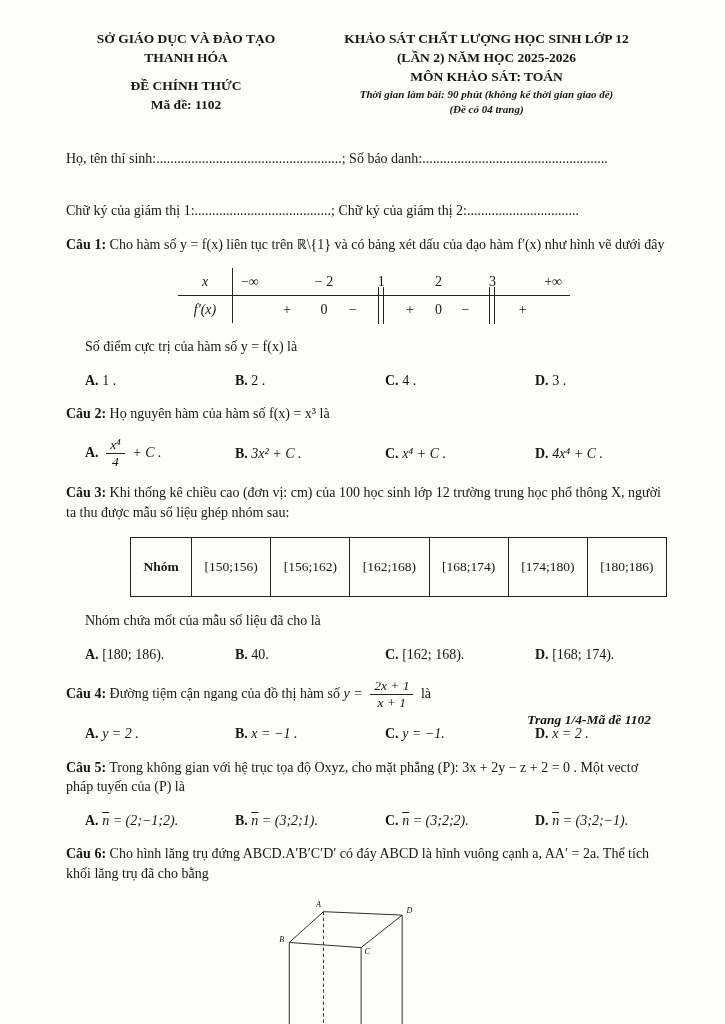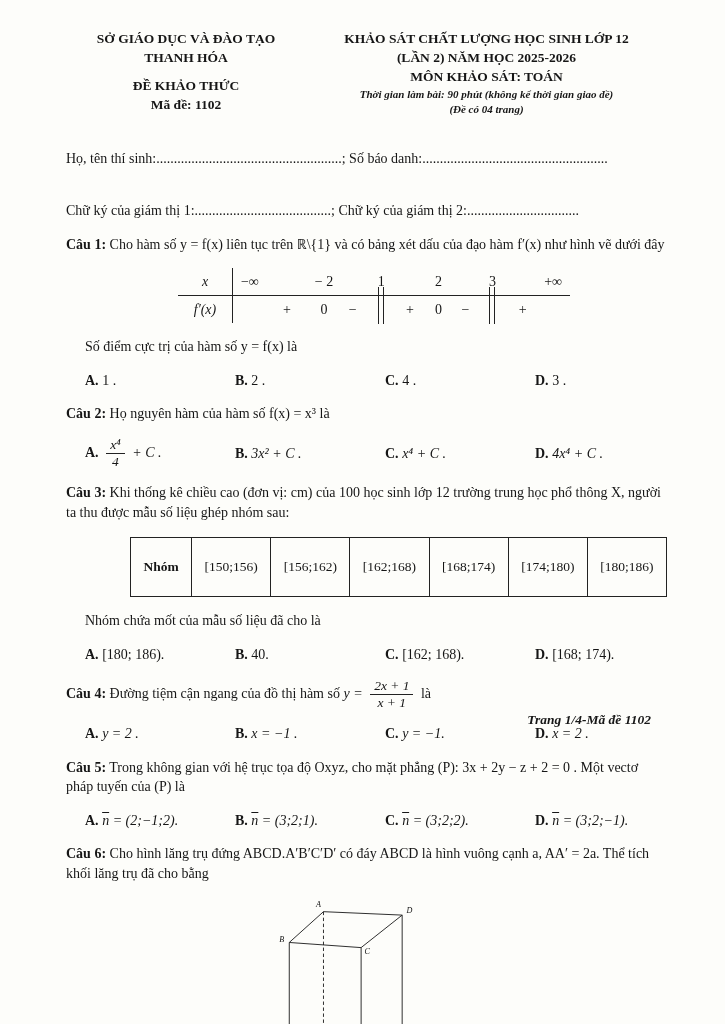--- a/index.html
+++ b/index.html
@@ -67,21 +67,21 @@
 </head>
 <body>
 
 <div class="page">
 
   <div class="header">
     <div class="h-left">
       <div>SỞ GIÁO DỤC VÀ ĐÀO TẠO</div>
       <div>THANH HÓA</div>
       <div class="h-gap"></div>
-      <div>ĐỀ KHẢO THỨC</div>
+      <div>ĐỀ CHÍNH THỨC</div>
       <div>Mã đề: 1102</div>
     </div>
     <div class="h-right">
       <div>KHẢO SÁT CHẤT LƯỢNG HỌC SINH LỚP 12</div>
       <div>(LẦN 2) NĂM HỌC 2025-2026</div>
       <div>MÔN KHẢO SÁT: TOÁN</div>
       <div class="ital timing">Thời gian làm bài: 90 phút (không kể thời gian giao đề)</div>
       <div class="ital timing">(Đề có 04 trang)</div>
     </div>
   </div>

